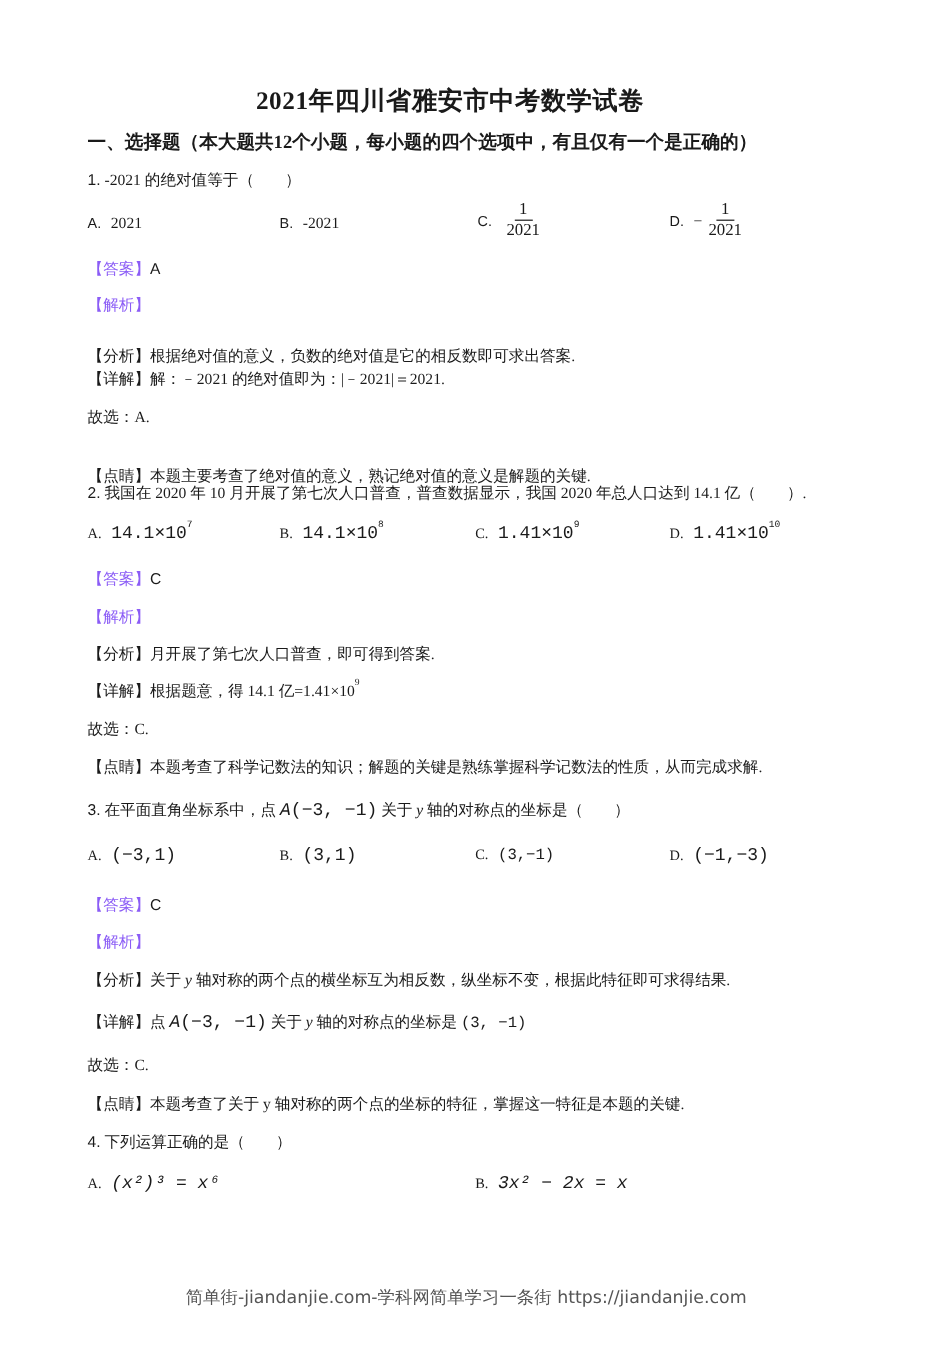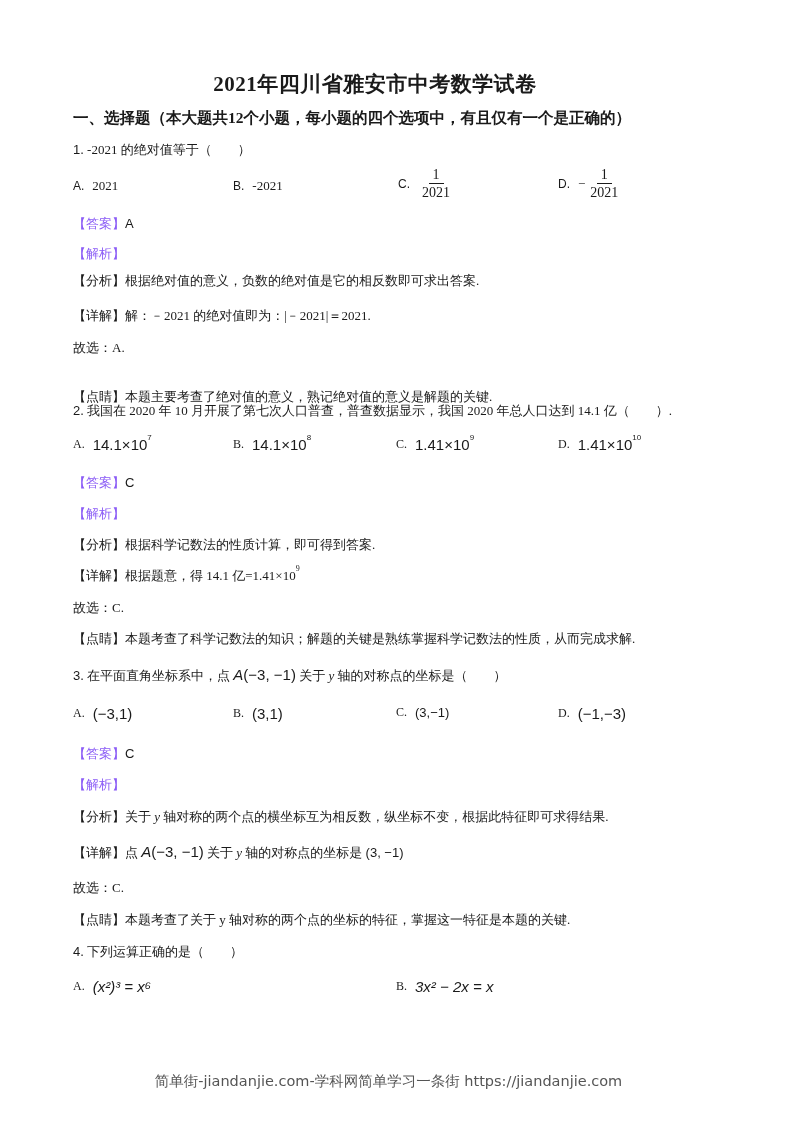--- a/index.html
+++ b/index.html
@@ -24,21 +24,21 @@
     }
     .label-blue { color: #8b5cf6; }
     .ans-letter { font-family: "Liberation Sans", "DejaVu Sans", sans-serif; font-size: 13px; }
     .opt {
       position: absolute; font-size: 13px; white-space: nowrap;
       display: flex; align-items: center;
       font-family: "Liberation Serif", "DejaVu Serif", serif;
     }
     .opt-letter { font-family: "Liberation Sans", "DejaVu Sans", sans-serif; font-size: 12px; margin-right: 8px; }
     .opt-letter.serif { font-family: "Liberation Serif", "DejaVu Serif", serif; }
-    .math { font-family: Liberation Sans, sans-serif; font-size: 15px; }
+    .math { font-family: Liberation Mono, monospace; font-size: 15px; }
     .math i { font-style: italic; }
     .frac {
       display: inline-flex; flex-direction: column; align-items: center;
       font-size: 14px; line-height: 17px; vertical-align: middle;
     }
     .frac .num { padding: 0 4px; border-bottom: 1px solid #1a1a1a; }
     .frac .den { padding: 0 4px; }
     sup { font-size: 8px; vertical-align: top; position: relative; top: -3px; }
     .footer {
       position: absolute; top: 1072px; left: 0; width: 777px; text-align: center;
@@ -77,21 +77,21 @@
   <span style="margin-right:1px">−</span>
   <span class="frac">
     <span class="num">1</span>
     <span class="den">2021</span>
   </span>
 </div>
 <div class="line" style="top:215px">
   <span class="label-blue">【答案】</span><span class="ans-letter">A</span>
 </div>
 <div class="line label-blue" style="top:245px">【解析】</div>
-<div class="line" style="top:272px">
+<div class="line" style="top:288px">
   <span>【分析】</span><span>根据绝对值的意义，负数的绝对值是它的相反数即可求出答案.</span>
 </div>
 <div class="line" style="top:307px">
   <span>【详解】</span><span>解：﹣2021 的绝对值即为：|﹣2021|＝2021.</span>
 </div>
 <div class="line" style="top:339px">故选：A.</div>
 <div class="line" style="top:388px">
   <span>【点睛】</span><span>本题主要考查了绝对值的意义，熟记绝对值的意义是解题的关键.</span>
 </div>
 
@@ -113,21 +113,21 @@
 </div>
 <div class="opt" style="top:436px; left:558px">
   <span class="opt-letter serif">D.</span>
   <span class="math"><span>1.41×10</span><sup>10</sup></span>
 </div>
 <div class="line" style="top:474px">
   <span class="label-blue">【答案】</span><span class="ans-letter">C</span>
 </div>
 <div class="line label-blue" style="top:505px">【解析】</div>
 <div class="line" style="top:536px">
-  <span>【分析】</span><span>根据科学记数法的性质计算，即可得到答案.</span>
+  <span>【分析】</span><span>月开展了第七次人口普查，即可得到答案.</span>
 </div>
 <div class="line" style="top:567px">
   <span>【详解】</span><span>根据题意，得 14.1 亿=1.41×10</span><sup>9</sup>
 </div>
 <div class="line" style="top:599px">故选：C.</div>
 <div class="line" style="top:630px">
   <span>【点睛】</span><span>本题考查了科学记数法的知识；解题的关键是熟练掌握科学记数法的性质，从而完成求解.</span>
 </div>
 
 <div class="line" style="top:666px">

